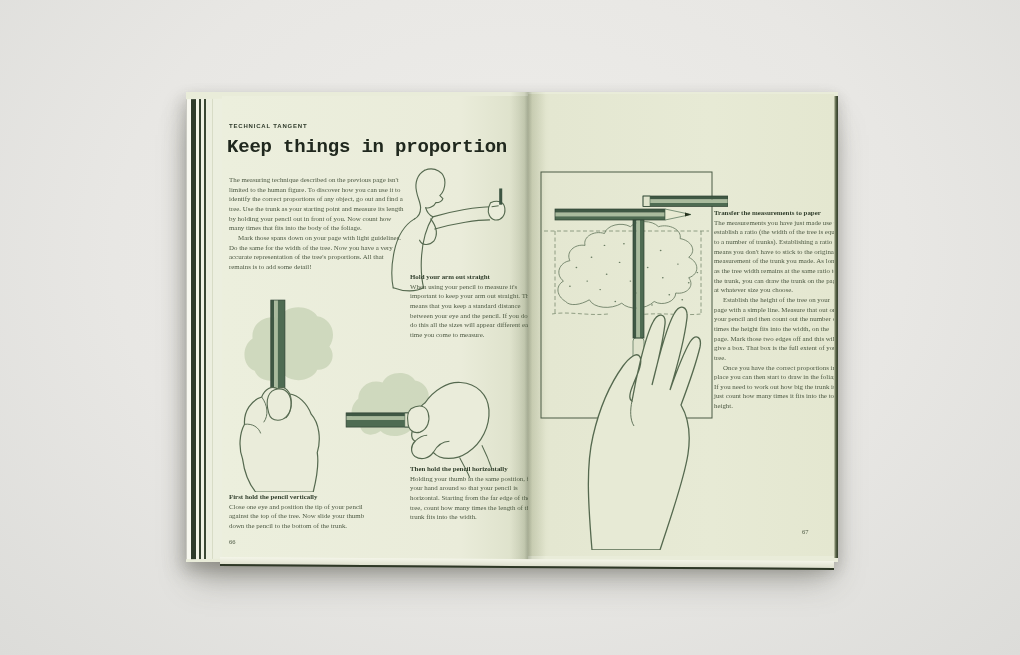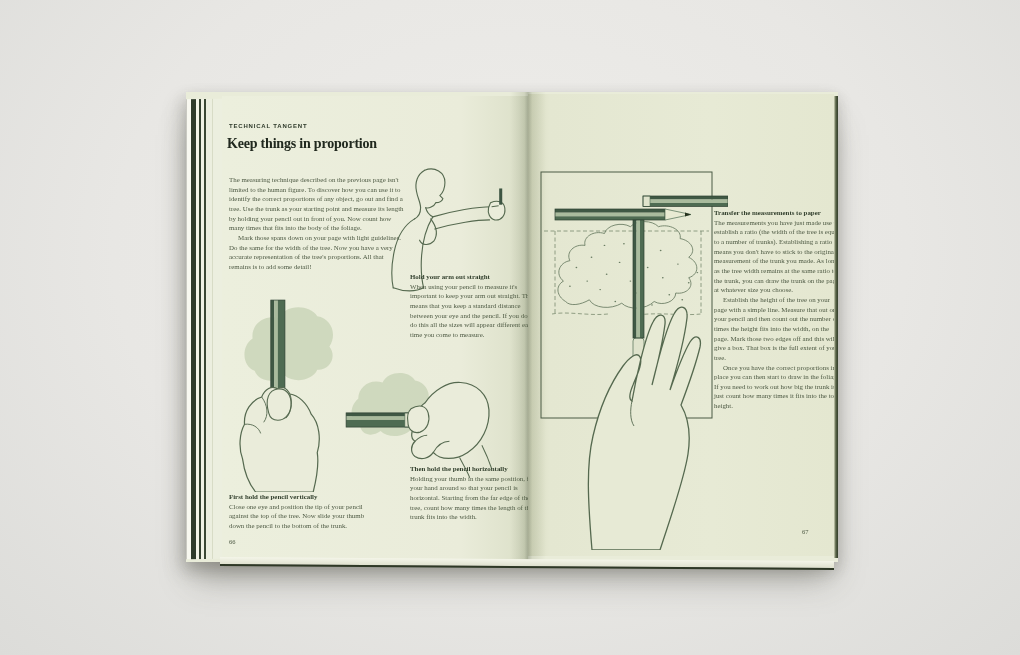--- a/index.html
+++ b/index.html
@@ -45,22 +45,22 @@
     background:linear-gradient(#f4f5e9,#dfe1cf);
     border-bottom:2px solid #2e3826;transform:skewY(0.35deg);
   }
   .eyebrow{
     position:absolute;left:7px;top:27px;
     font-family:"Liberation Sans", sans-serif;font-weight:bold;
     font-size:6px;letter-spacing:.8px;color:#2e3a2a;
   }
   .title{
     position:absolute;left:5px;top:40px;margin:0;
-    font-family:Liberation Serif, serif;font-weight:bold;
-    font-size:14px;letter-spacing:-.2px;color:#20281e;white-space:nowrap;
+    font-family:Liberation Mono, monospace;font-weight:bold;
+    font-size:19px;letter-spacing:-.2px;color:#20281e;white-space:nowrap;
   }
   .intro{position:absolute;left:7px;top:79px;width:176px;color:#4d5943;}
   .intro p, .caption p{margin:0;font-size:6.9px;line-height:1.4;}
   .indent{text-indent:9px;}
   .caption{position:absolute;color:#4d5943;}
   .cap-h{font-weight:bold;color:#33402e;}
   .cap-arm{left:188px;top:176px;width:128px;}
   .cap-vert{left:7px;top:396px;width:138px;}
   .cap-horiz{left:188px;top:368px;width:132px;}
   .cap-transfer{left:186px;top:114px;width:128px;}

